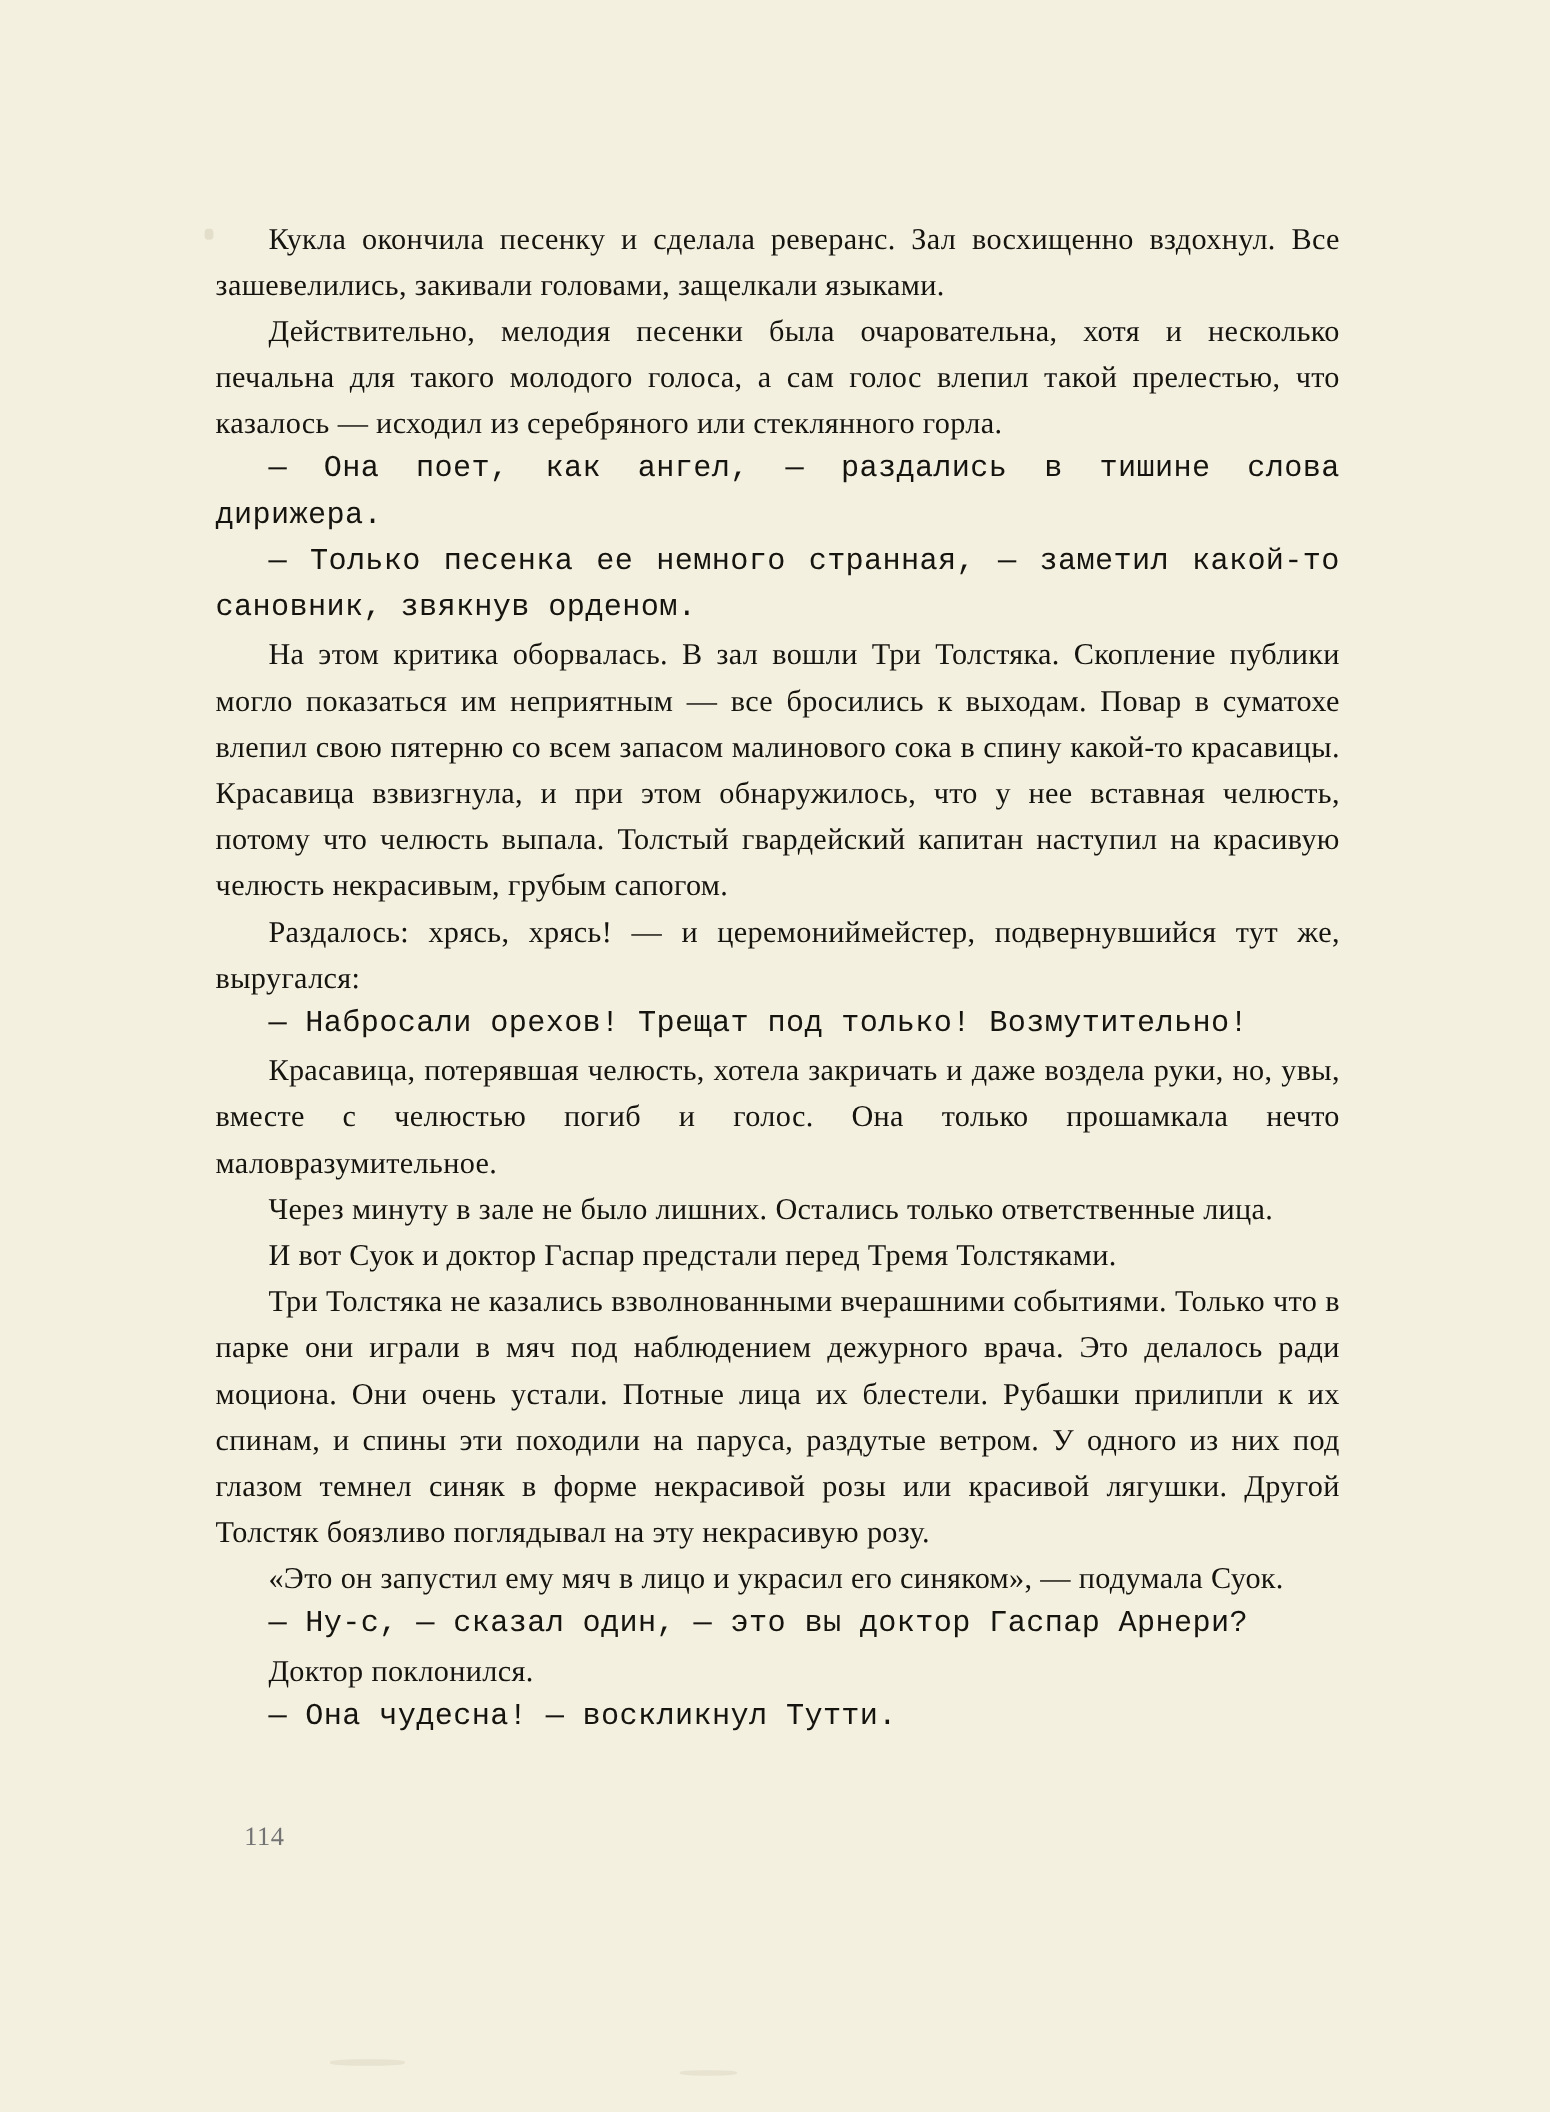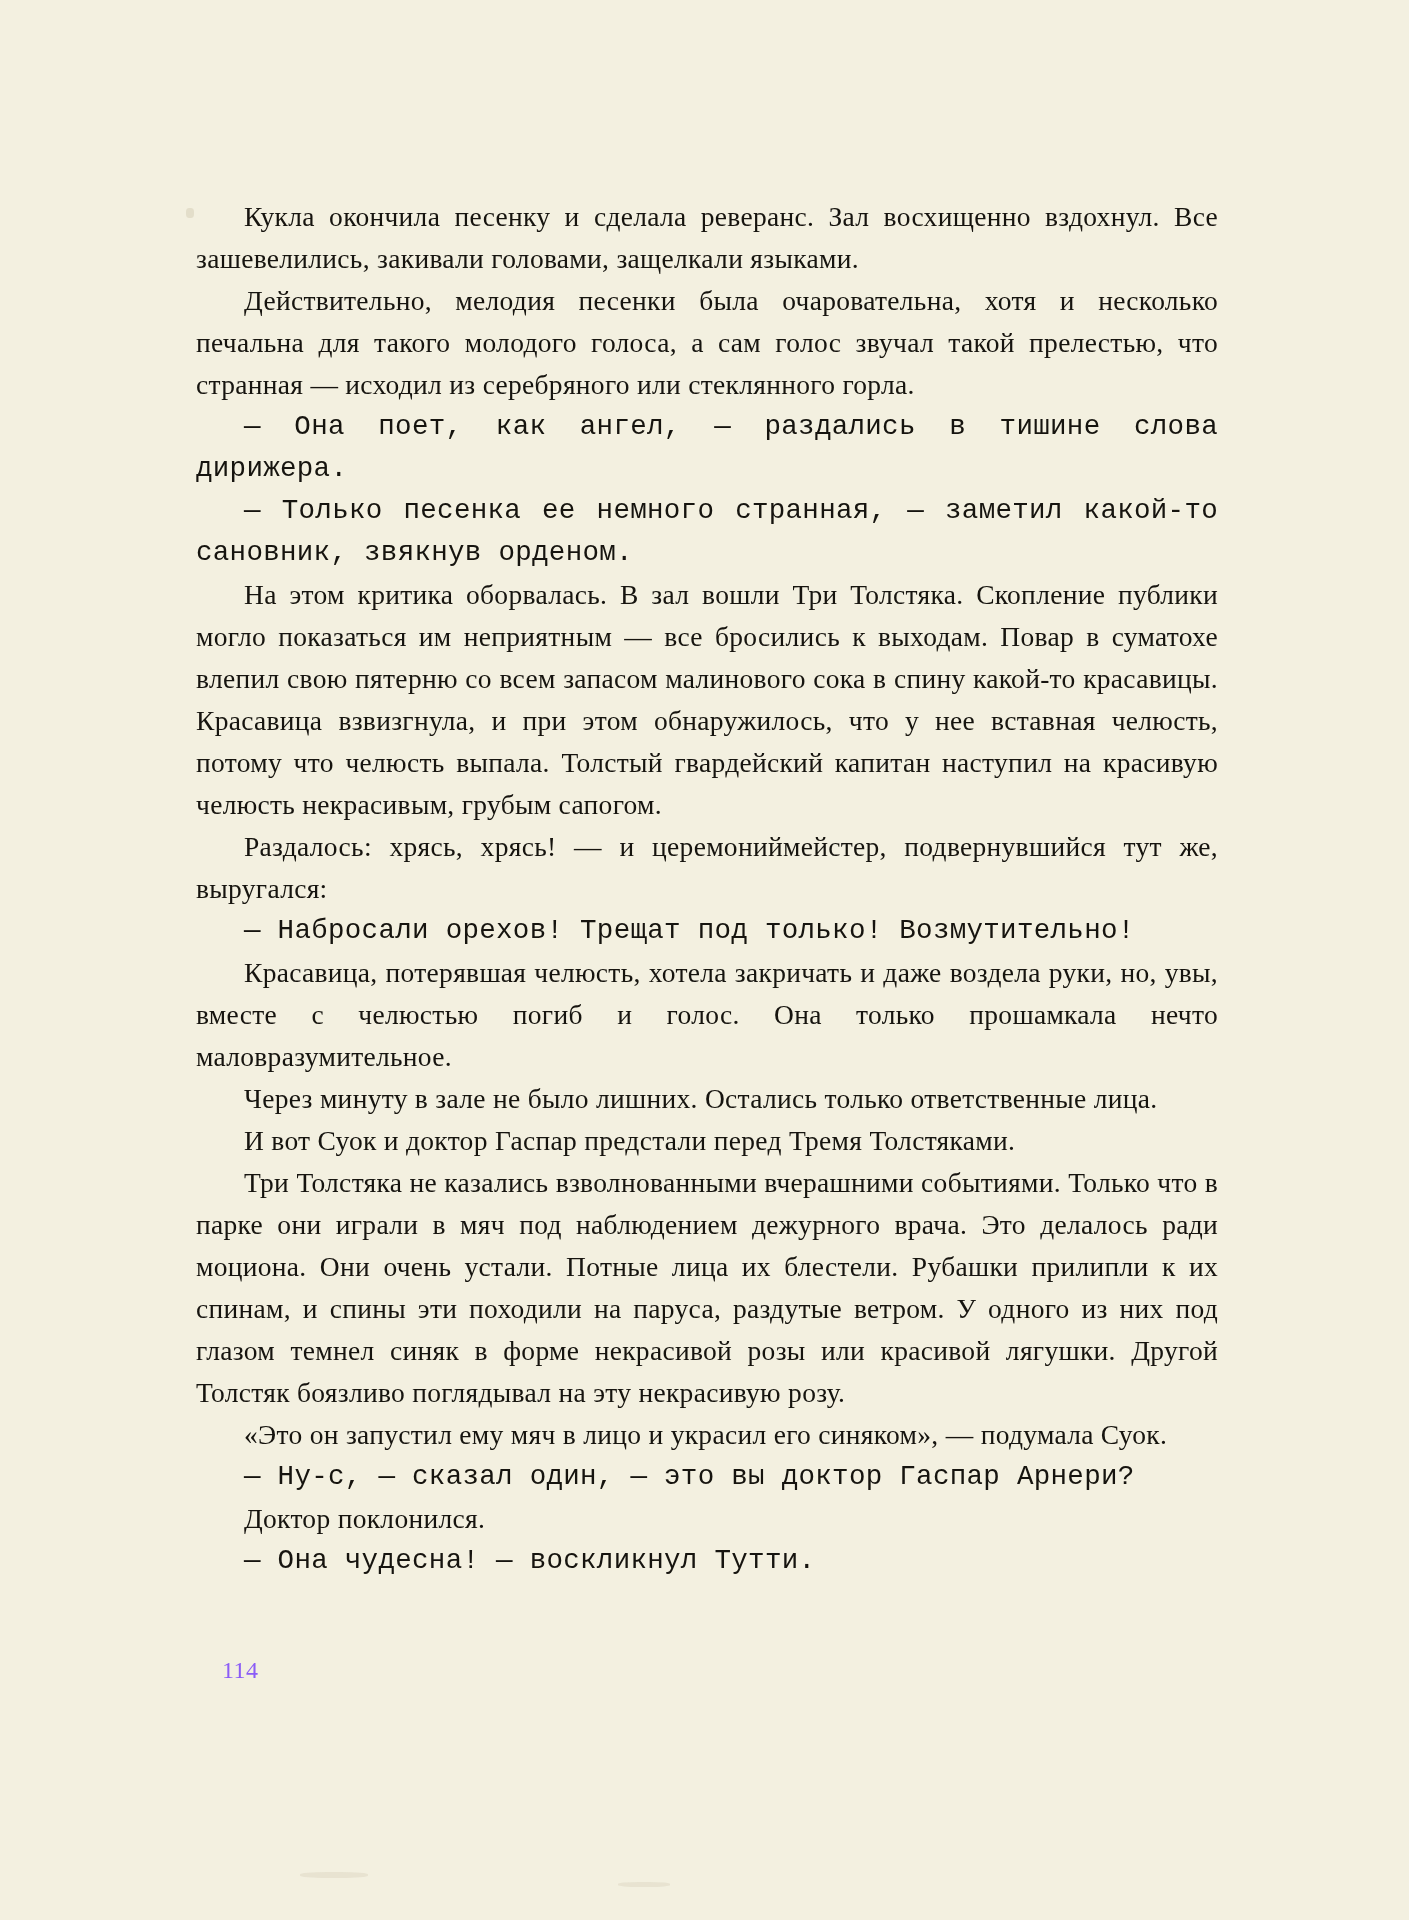--- a/index.html
+++ b/index.html
@@ -39,21 +39,21 @@
   }
   .para.dash {
     text-indent: 48px;
     font-family: Liberation Mono, monospace;
   }
   .page-number {
     position: absolute;
     left: 222px;
     top: 1657px;
     font-size: 24px;
-    color: #8b5cf6;
+    color: #737373;
     letter-spacing: 0.5px;
   }
   .smudge {
     position: absolute;
     background: #ded9c4;
     opacity: 0.55;
     border-radius: 40%;
   }
   .s1 { left: 300px; top: 1872px; width: 68px; height: 6px; }
   .s2 { left: 618px; top: 1882px; width: 52px; height: 5px; }
@@ -61,21 +61,21 @@
 </style>
 </head>
 <body>
 
 <div class="page">
 
   <div class="smudge s3"></div>
 
   <div class="text-block">
     <p class="para">Кукла окончила песенку и сделала реверанс. Зал восхищенно вздохнул. Все зашевелились, закивали головами, защелкали языками.</p>
-    <p class="para">Действительно, мелодия песенки была очаровательна, хотя и несколько печальна для такого молодого голоса, а сам голос звучал такой прелестью, что странная — исходил из серебряного или стеклянного горла.</p>
+    <p class="para">Действительно, мелодия песенки была очаровательна, хотя и несколько печальна для такого молодого голоса, а сам голос влепил такой прелестью, что казалось — исходил из серебряного или стеклянного горла.</p>
     <p class="para dash">— Она поет, как ангел, — раздались в тишине слова дирижера.</p>
     <p class="para dash">— Только песенка ее немного странная, — заметил какой-то сановник, звякнув орденом.</p>
     <p class="para">На этом критика оборвалась. В зал вошли Три Толстяка. Скопление публики могло показаться им неприятным — все бросились к выходам. Повар в суматохе влепил свою пятерню со всем запасом малинового сока в спину какой-то красавицы. Красавица взвизгнула, и при этом обнаружилось, что у нее вставная челюсть, потому что челюсть выпала. Толстый гвардейский капитан наступил на красивую челюсть некрасивым, грубым сапогом.</p>
     <p class="para">Раздалось: хрясь, хрясь! — и церемониймейстер, подвернувшийся тут же, выругался:</p>
     <p class="para dash">— Набросали орехов! Трещат под только! Возмутительно!</p>
     <p class="para">Красавица, потерявшая челюсть, хотела закричать и даже воздела руки, но, увы, вместе с челюстью погиб и голос. Она только прошамкала нечто маловразумительное.</p>
     <p class="para">Через минуту в зале не было лишних. Остались только ответственные лица.</p>
     <p class="para">И вот Суок и доктор Гаспар предстали перед Тремя Толстяками.</p>
     <p class="para">Три Толстяка не казались взволнованными вчерашними событиями. Только что в парке они играли в мяч под наблюдением дежурного врача. Это делалось ради моциона. Они очень устали. Потные лица их блестели. Рубашки прилипли к их спинам, и спины эти походили на паруса, раздутые ветром. У одного из них под глазом темнел синяк в форме некрасивой розы или красивой лягушки. Другой Толстяк боязливо поглядывал на эту некрасивую розу.</p>
     <p class="para">«Это он запустил ему мяч в лицо и украсил его синяком», — подумала Суок.</p>

